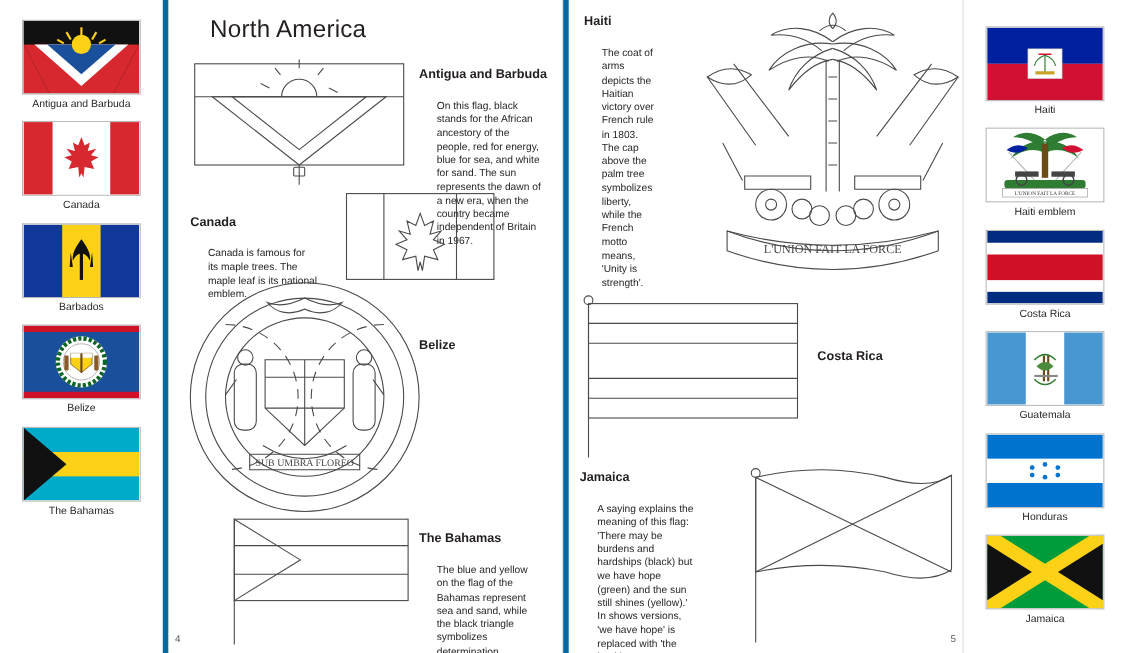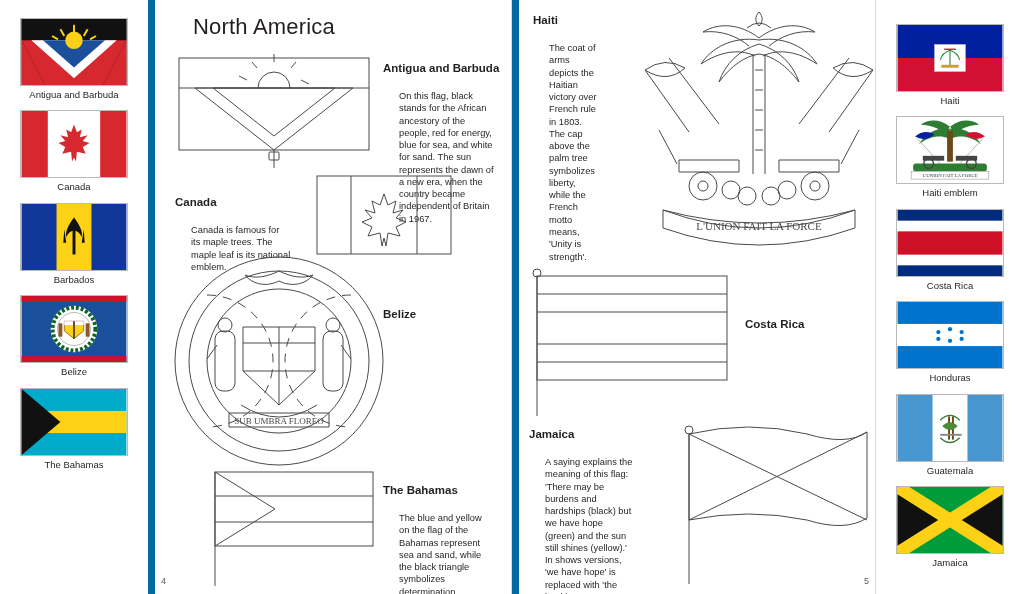--- a/index.html
+++ b/index.html
@@ -53,21 +53,21 @@
     font-size: 9.5px;
     color: #231f20;
     margin-top: 4px;
     text-align: center;
     line-height: 1.1;
   }
   
   .sheet {
     flex: 1 1 auto;
     position: relative;
-    border-left: 7px solid #0369a1;
+    border-left: 5px solid #0369a1;
     border-right: 1px solid #dcdcdc;
   }
   .page-title {
     position: absolute;
     font-size: 22px;
     font-weight: 400;
     letter-spacing: .2px;
     color: #231f20;
   }
   .block { position: absolute; }
@@ -423,56 +423,56 @@
           <rect y="22" width="108" height="24" fill="#ce1126"></rect>
         </svg>
       </div>
       <div class="ref-caption">Costa Rica</div>
     </div>
 
     <div class="ref-item">
       <div class="ref-flag">
         <svg viewBox="0 0 108 68" width="106" height="66">
           <rect width="108" height="68" fill="#ffffff"></rect>
+          <rect x="0" width="36" height="68" fill="#4997d0"></rect>
+          <rect x="72" width="36" height="68" fill="#4997d0"></rect>
+          <g fill="none" stroke="#2e7d32" stroke-width="1.4">
+            <path d="M44 26 q10 -10 20 0 M44 44 q10 10 20 0"></path>
+          </g>
+          <rect x="52" y="22" width="2" height="24" fill="#6b4a18"></rect>
+          <rect x="56" y="22" width="2" height="24" fill="#6b4a18"></rect>
+          <path d="M46 32 q8 -8 16 0 q-8 8 -16 0 Z" fill="#4b8b3b"></path>
+          <rect x="44" y="40" width="22" height="2" fill="#888"></rect>
+        </svg>
+      </div>
+      <div class="ref-caption">Guatemala</div>
+    </div>
+
+    <div class="ref-item">
+      <div class="ref-flag">
+        <svg viewBox="0 0 108 68" width="106" height="66">
+          <rect width="108" height="68" fill="#ffffff"></rect>
           <rect y="0" width="108" height="22.6" fill="#0073cf"></rect>
           <rect y="45.4" width="108" height="22.6" fill="#0073cf"></rect>
           <g fill="#0073cf">
             <circle cx="54" cy="28" r="2.2"></circle>
             <circle cx="54" cy="40" r="2.2"></circle>
             <circle cx="42" cy="31" r="2.2"></circle>
             <circle cx="66" cy="31" r="2.2"></circle>
             <circle cx="42" cy="38" r="2.2"></circle>
             <circle cx="66" cy="38" r="2.2"></circle>
           </g>
         </svg>
       </div>
       <div class="ref-caption">Honduras</div>
     </div>
 
     <div class="ref-item">
       <div class="ref-flag">
         <svg viewBox="0 0 108 68" width="106" height="66">
-          <rect width="108" height="68" fill="#ffffff"></rect>
-          <rect x="0" width="36" height="68" fill="#4997d0"></rect>
-          <rect x="72" width="36" height="68" fill="#4997d0"></rect>
-          <g fill="none" stroke="#2e7d32" stroke-width="1.4">
-            <path d="M44 26 q10 -10 20 0 M44 44 q10 10 20 0"></path>
-          </g>
-          <rect x="52" y="22" width="2" height="24" fill="#6b4a18"></rect>
-          <rect x="56" y="22" width="2" height="24" fill="#6b4a18"></rect>
-          <path d="M46 32 q8 -8 16 0 q-8 8 -16 0 Z" fill="#4b8b3b"></path>
-          <rect x="44" y="40" width="22" height="2" fill="#888"></rect>
-        </svg>
-      </div>
-      <div class="ref-caption">Guatemala</div>
-    </div>
-
-    <div class="ref-item">
-      <div class="ref-flag">
-        <svg viewBox="0 0 108 68" width="106" height="66">
           <rect width="108" height="68" fill="#009b3a"></rect>
           <polygon points="0,0 54,34 0,68" fill="#111111"></polygon>
           <polygon points="108,0 54,34 108,68" fill="#111111"></polygon>
           <path d="M0,0 L108,68 M108,0 L0,68" stroke="#fcd116" stroke-width="13"></path>
         </svg>
       </div>
       <div class="ref-caption">Jamaica</div>
     </div>
   </div>
 

